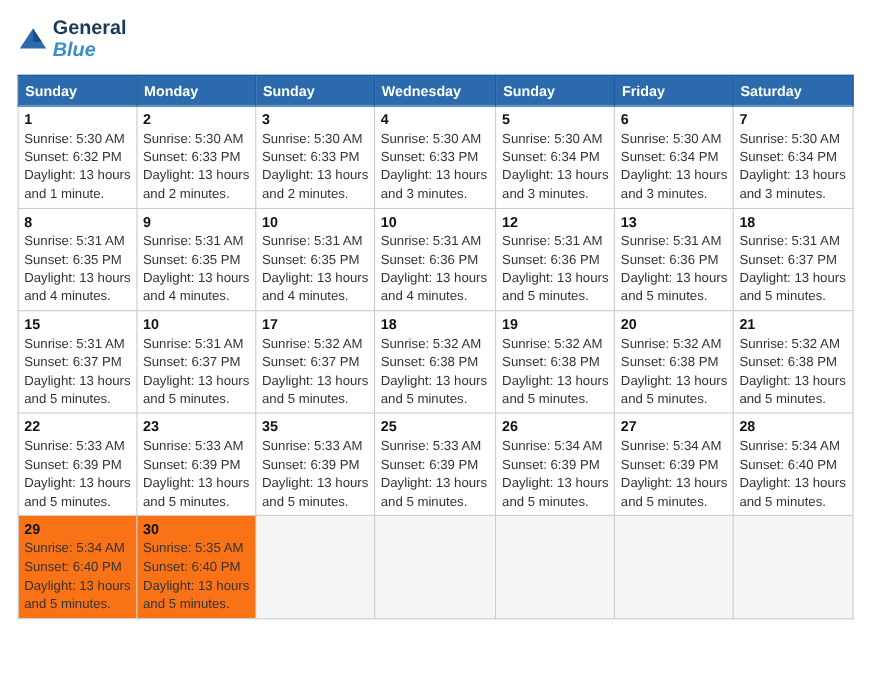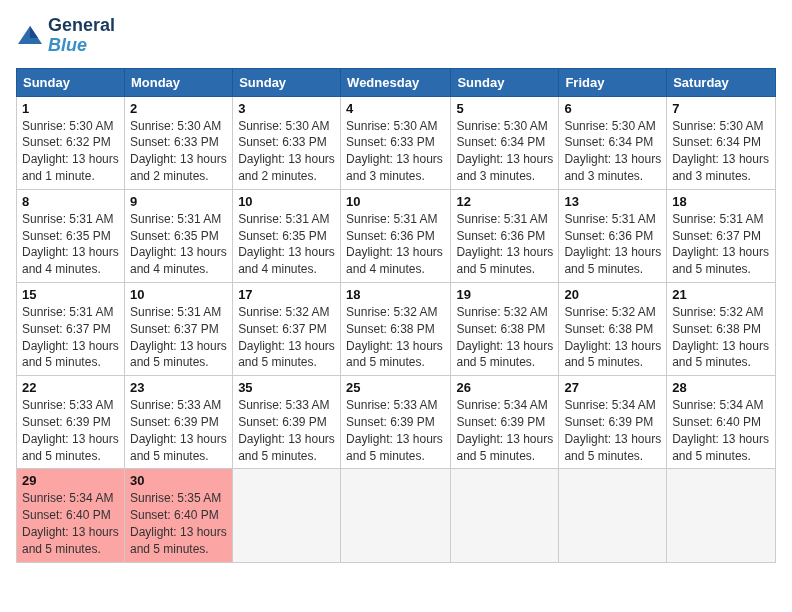--- a/index.html
+++ b/index.html
@@ -64,21 +64,21 @@
       vertical-align: top;
       border: 1px solid #ccc;
       padding: 4px 5px;
       width: 113px;
       font-size: 10.5px;
       color: #222;
       background: #fff;
       min-height: 80px;
     }
     .calendar tr:last-child td {
-      background: #fca5a5;
+      background: #f97316;
     }
     .day-num {
       font-size: 13px;
       font-weight: bold;
       color: #111;
       display: block;
       margin-bottom: 2px;
     }
     .cell-info {
       font-size: 12px;

